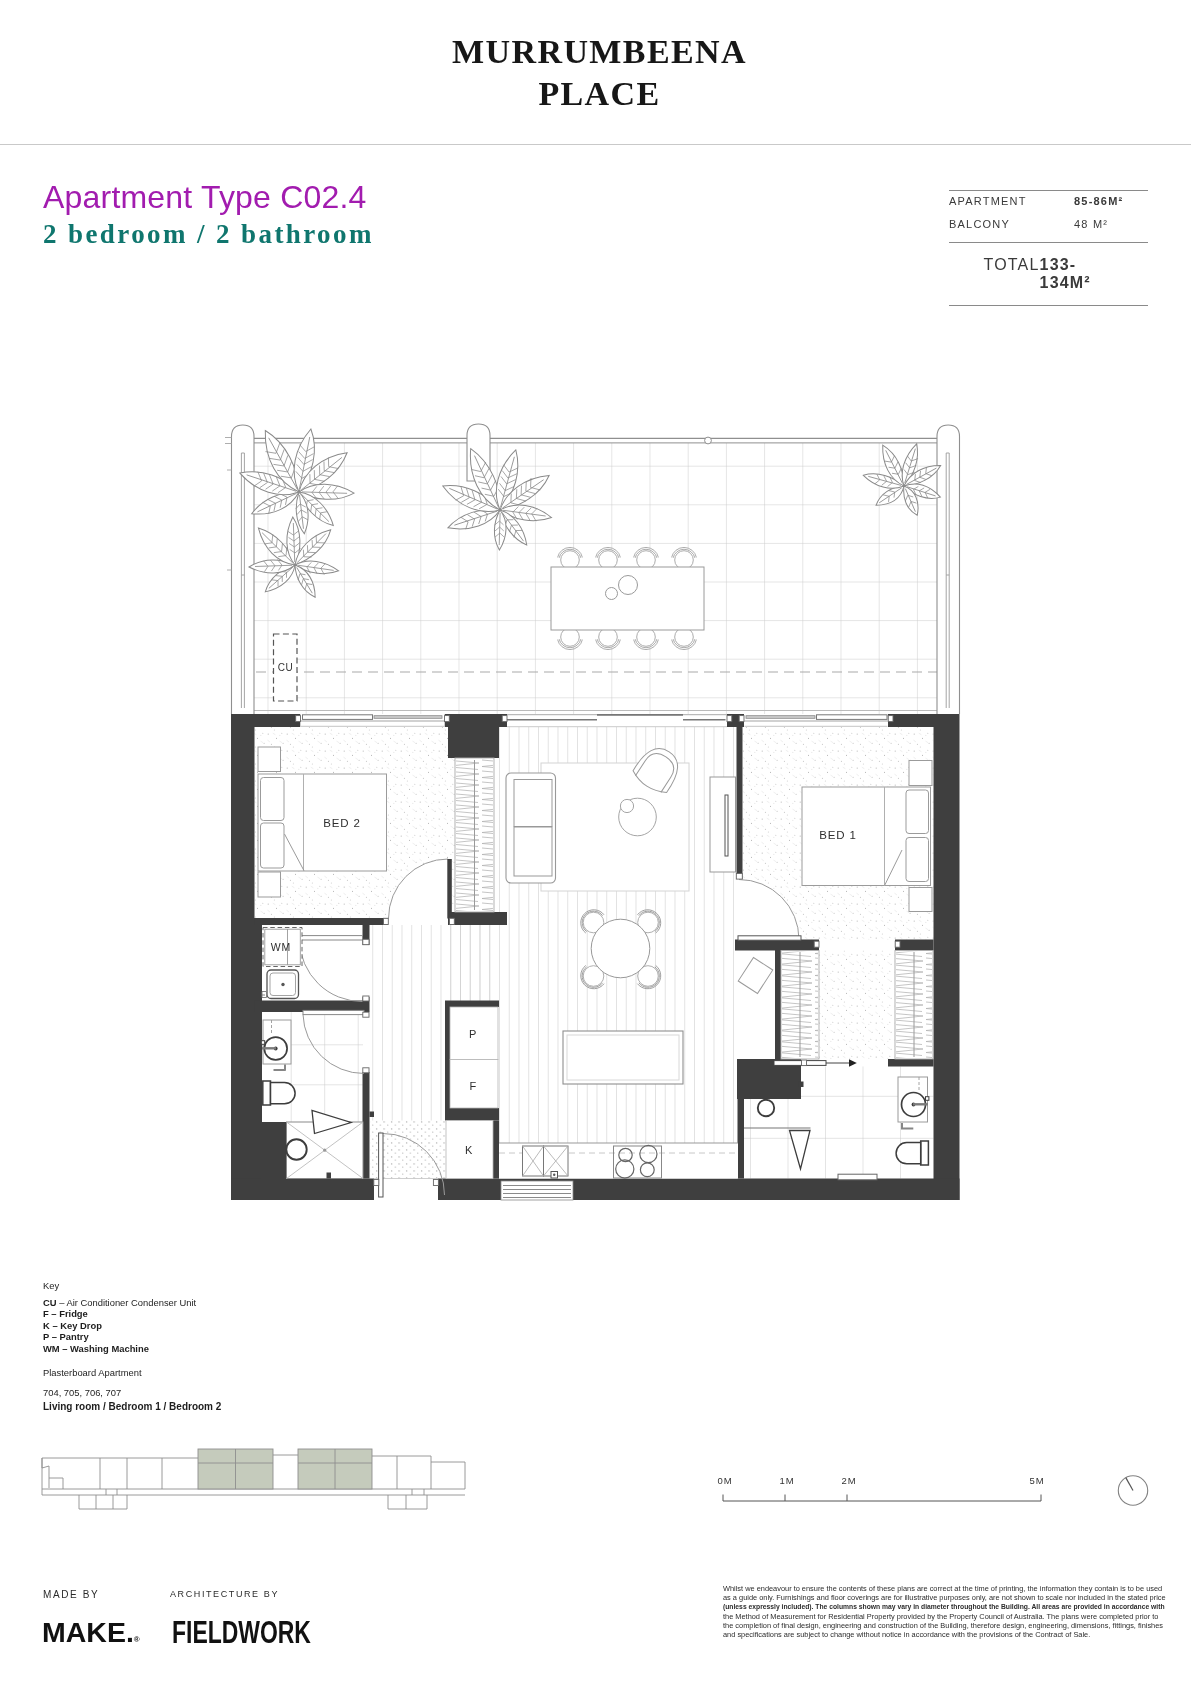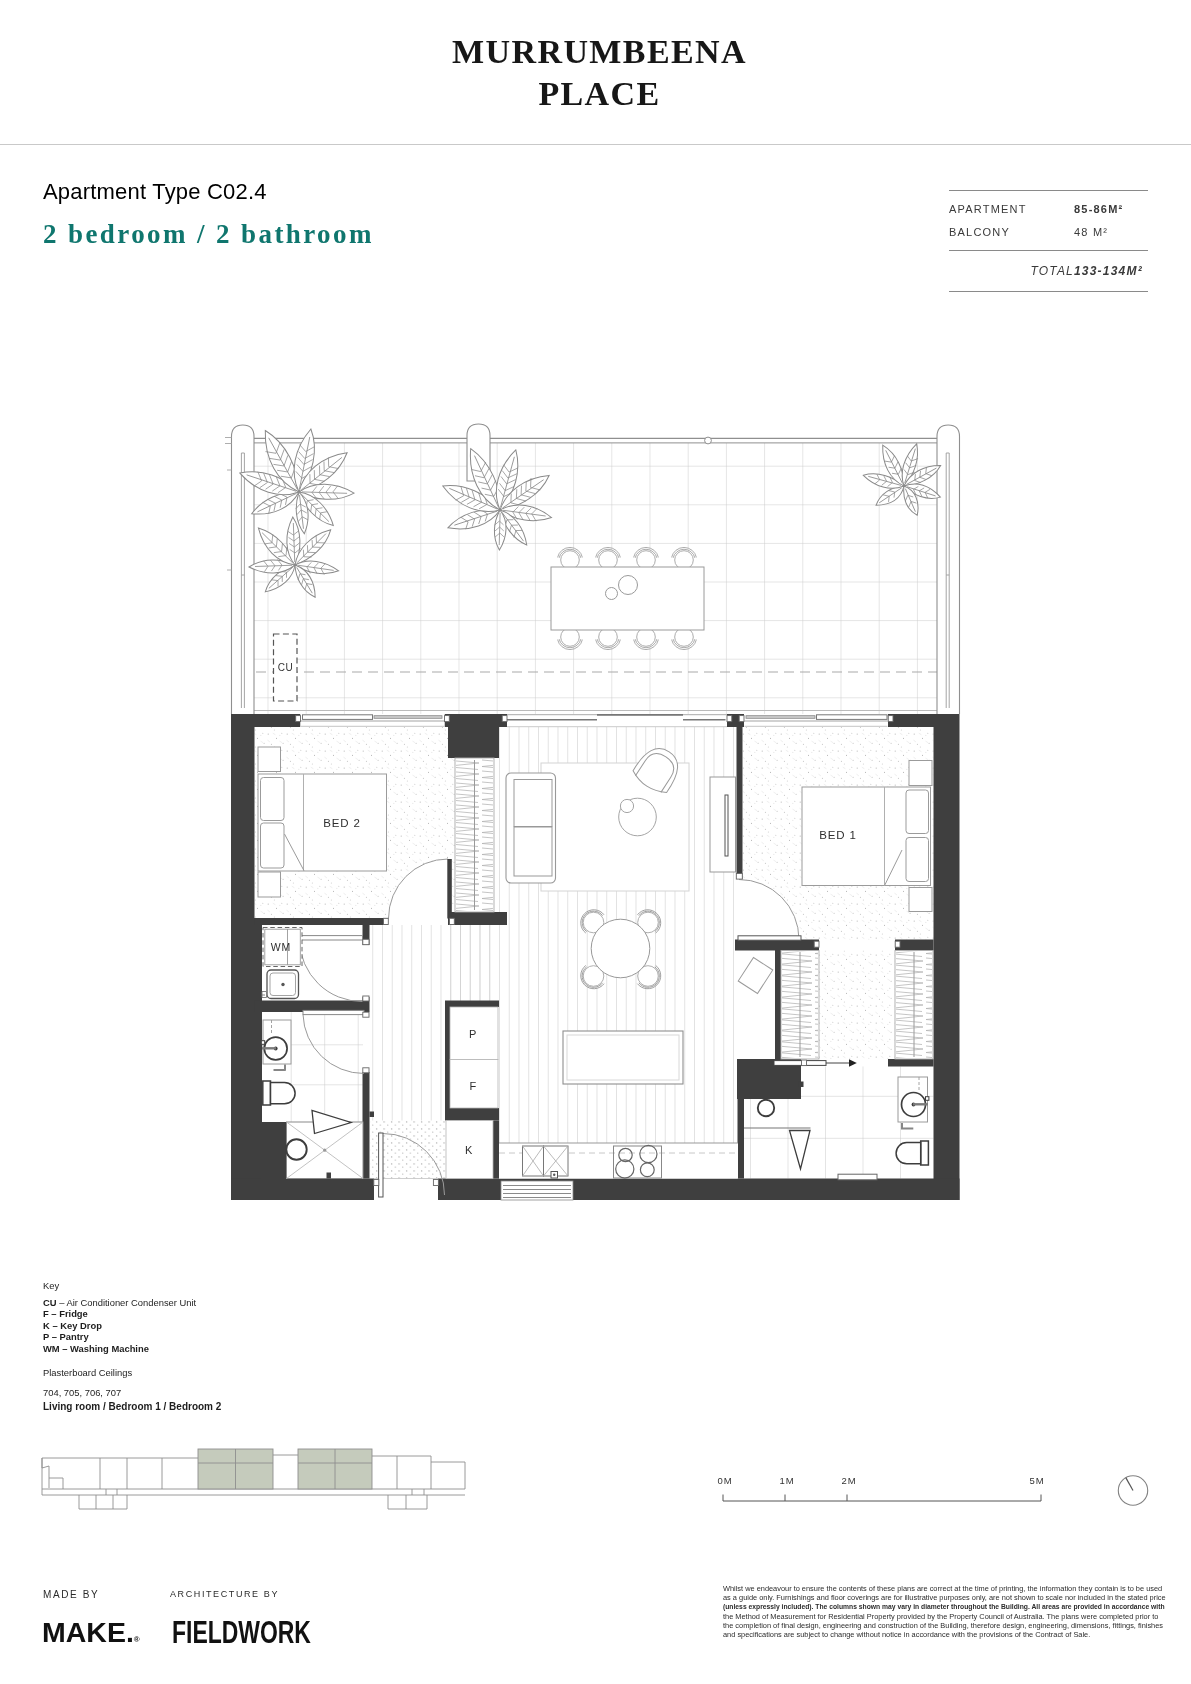--- a/index.html
+++ b/index.html
@@ -7,36 +7,36 @@
   .abs{position:absolute;}
   #disc b{font-size:6.75px;}
 </style>
 </head>
 <body>
 
 <div class="abs" style="left:4px;top:31px;width:1191px;text-align:center;font-family:'Liberation Serif',serif;font-weight:700;font-size:34px;letter-spacing:1.4px;line-height:41.5px;color:#171717;">MURRUMBEENA<br>PLACE</div>
 
 <div class="abs" style="left:0;top:144px;width:1191px;height:1px;background:#c9c9c9;"></div>
 
-<div class="abs" style="left:43px;top:179px;font-size:22px;color:#000000;letter-spacing:0.2px;">Apartment Type C02.4</div>
+<div class="abs" style="left:43px;top:179px;font-size:32px;color:#a21caf;letter-spacing:0.2px;">Apartment Type C02.4</div>
 
 <div class="abs" style="left:43px;top:219px;font-family:'Liberation Serif',serif;font-weight:700;font-size:27px;color:#0f766e;letter-spacing:2.4px;">2 bedroom / 2 bathroom</div>
 
 <div class="abs" style="left:949px;top:190px;width:199px;">
   <div style="border-top:1px solid #8a8a8a;"></div>
-  <div style="display:flex;justify-content:space-between;margin-top:12px;font-size:11px;letter-spacing:1.2px;color:#3a3a3a;">
+  <div style="display:flex;justify-content:space-between;margin-top:4px;font-size:11px;letter-spacing:1.2px;color:#3a3a3a;">
       <span>APARTMENT</span>
       <span style="font-weight:700;width:74px;">85-86M²</span>
     </div>
   <div style="display:flex;justify-content:space-between;margin-top:11px;font-size:11px;letter-spacing:1.2px;color:#3a3a3a;">
       <span>BALCONY</span>
       <span style="width:74px;">48 M²</span>
     </div>
   <div style="border-top:1px solid #8a8a8a;margin-top:12px;"></div>
-  <div style="display:flex;justify-content:flex-end;margin-top:13px;font-size:12px;letter-spacing:1.2px;color:#3a3a3a;font-style:italic;">
+  <div style="display:flex;justify-content:center;margin-top:13px;font-size:16px;letter-spacing:1.2px;color:#3a3a3a;">
       <span>TOTAL</span>
       <span style="font-weight:700;width:74px;">133-134M²</span>
     </div>
   <div style="border-top:1px solid #8a8a8a;margin-top:13px;"></div>
 </div>
 
 <svg id="plan" class="abs" style="left:0;top:0;" width="1191" height="1684" viewBox="0 0 1191 1684" fill="none">
 <defs>
   <pattern id="balcgrid" patternUnits="userSpaceOnUse" x="267.5" y="465.7" width="38.2" height="38.6">
     <path d="M0,0 H38.2 M0,0 V38.6" stroke="#cccccc" stroke-width="1"></path>
@@ -721,21 +721,21 @@
 </g>
 </svg>
 
 <div class="abs" style="left:43px;top:1261px;font-size:9.4px;color:#1d1d1d;margin-top:19px;">
   <div>Key</div>
   <div style="margin-top:6px;line-height:11.45px;"><b>CU</b> – Air Conditioner Condenser Unit</div>
   <div style="line-height:11.45px;font-weight:700;">F – Fridge</div>
   <div style="line-height:11.45px;font-weight:700;">K – Key Drop</div>
   <div style="line-height:11.45px;font-weight:700;">P – Pantry</div>
   <div style="line-height:11.45px;font-weight:700;">WM – Washing Machine</div>
-  <div style="margin-top:13px;">Plasterboard Ceilings</div>
+  <div style="margin-top:13px;">Plasterboard Apartment</div>
   <div style="margin-top:9px;line-height:11.5px;">704, 705, 706, 707</div>
   <div style="margin-top:2.5px;line-height:11.5px;font-weight:700;font-size:10px;">Living room / Bedroom 1 / Bedroom 2</div>
 </div>
 
 <div class="abs" style="left:43px;top:1589px;font-size:10px;letter-spacing:1.6px;color:#2a2a2a;">MADE BY</div>
 
 <div class="abs" style="left:42px;top:1616px;font-size:28.5px;font-weight:700;letter-spacing:0px;color:#111;text-align:center;">MAKE.<span style="font-size:8px;">®</span></div>
 
 <div class="abs" style="left:170px;top:1589px;font-size:9px;letter-spacing:1.6px;color:#2a2a2a;">ARCHITECTURE BY</div>
 

